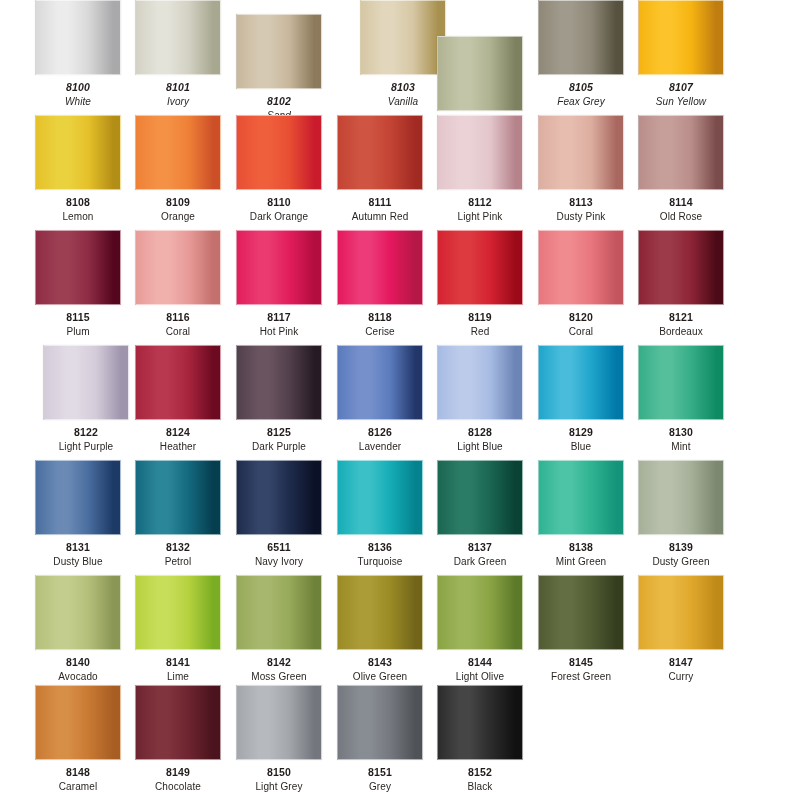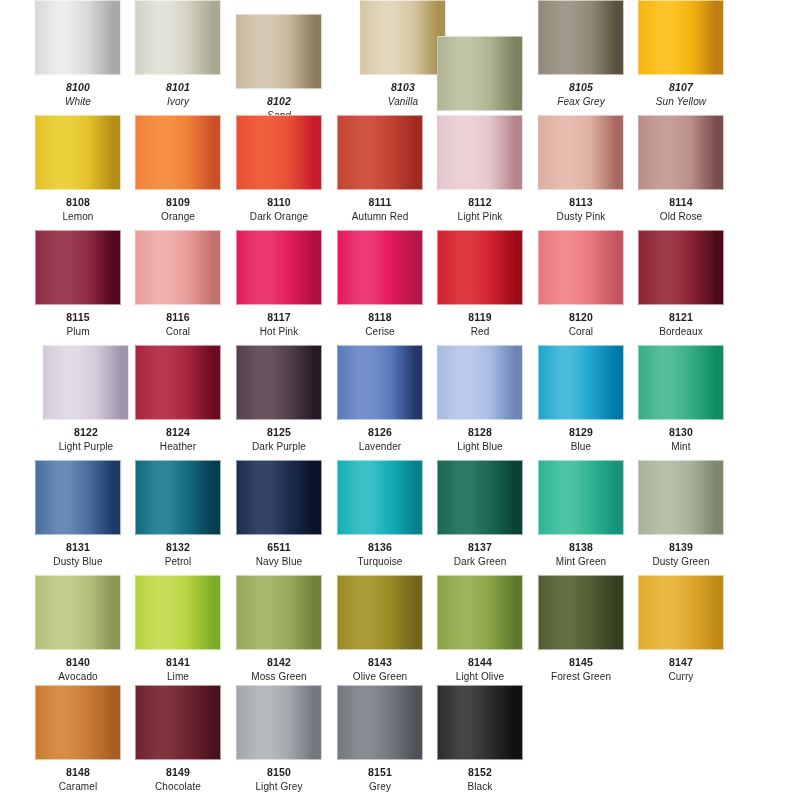--- a/index.html
+++ b/index.html
@@ -213,21 +213,21 @@
         <div class="swatch-name">Dusty Blue</div>
       </div>
       <div class="swatch-cell" style="left: 135px;">
         <div class="swatch-chip" style="background: linear-gradient(to right, rgb(20, 106, 128) 0%, rgb(44, 134, 153) 26%, rgb(44, 134, 153) 38%, rgb(20, 106, 128) 62%, rgb(5, 62, 78) 92%, rgb(5, 62, 78) 100%);"></div>
         <div class="swatch-code">8132</div>
         <div class="swatch-name">Petrol</div>
       </div>
       <div class="swatch-cell" style="left: 236px;">
         <div class="swatch-chip" style="background: linear-gradient(to right, rgb(30, 44, 76) 0%, rgb(53, 69, 106) 26%, rgb(53, 69, 106) 38%, rgb(30, 44, 76) 62%, rgb(11, 18, 39) 92%, rgb(11, 18, 39) 100%);"></div>
         <div class="swatch-code">6511</div>
-        <div class="swatch-name">Navy Blue</div>
+        <div class="swatch-name">Navy Ivory</div>
       </div>
       <div class="swatch-cell" style="left: 337px;">
         <div class="swatch-chip" style="background: linear-gradient(to right, rgb(21, 173, 183) 0%, rgb(60, 192, 199) 26%, rgb(60, 192, 199) 38%, rgb(21, 173, 183) 62%, rgb(4, 131, 143) 92%, rgb(4, 131, 143) 100%);"></div>
         <div class="swatch-code">8136</div>
         <div class="swatch-name">Turquoise</div>
       </div>
       <div class="swatch-cell" style="left: 437px;">
         <div class="swatch-chip" style="background: linear-gradient(to right, rgb(26, 102, 82) 0%, rgb(43, 124, 102) 26%, rgb(43, 124, 102) 38%, rgb(26, 102, 82) 62%, rgb(10, 66, 53) 92%, rgb(10, 66, 53) 100%);"></div>
         <div class="swatch-code">8137</div>
         <div class="swatch-name">Dark Green</div>

